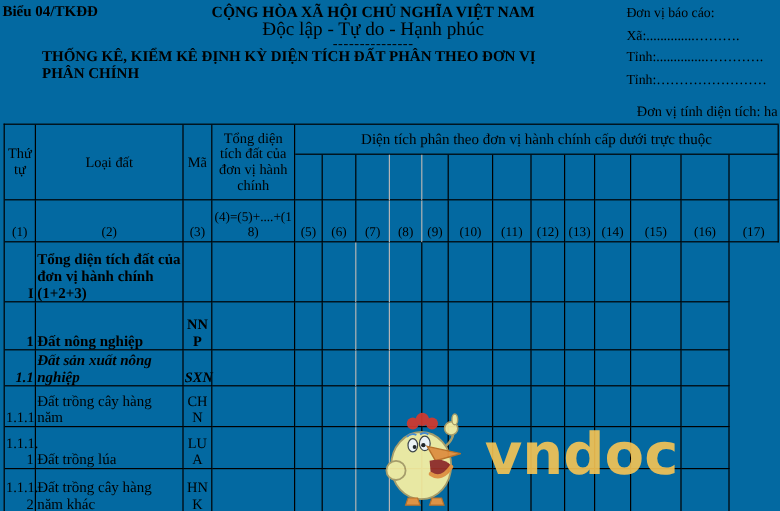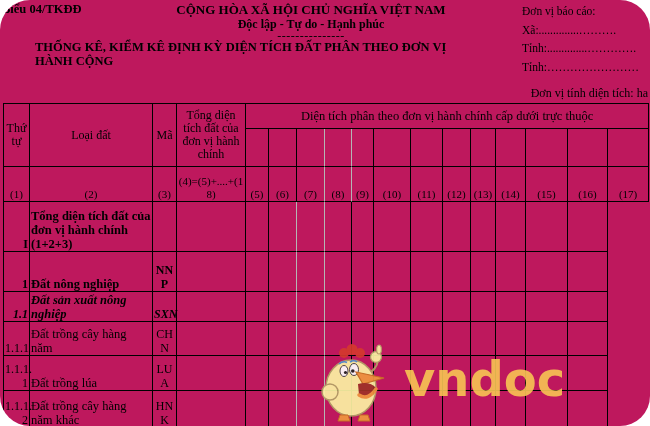--- a/index.html
+++ b/index.html
@@ -1,22 +1,22 @@
 <!DOCTYPE html>
 <html><head>
 <meta charset="utf-8">
 <style>
   html,body{margin:0;padding:0;background:#fff;}
-  .page{position:relative;width:650px;height:426px;background:#be185d;overflow:hidden;
-        font-family:"Liberation Serif","DejaVu Serif",serif;color:#000;border-radius:30px;}
+  .page{position:relative;width:650px;height:426px;background:#0369a1;overflow:hidden;
+        font-family:"Liberation Serif","DejaVu Serif",serif;color:#000;}
   .abs{position:absolute;}
   .form-code{left:2px;top:2px;font-size:12.5px;font-weight:bold;}
   .nat{left:155px;top:2px;width:312px;text-align:center;}
   .nat-l1{font-size:13px;font-weight:bold;line-height:15px;}
-  .nat-l2{font-size:12px;font-weight:bold;line-height:15px;}
+  .nat-l2{font-size:16px;font-weight:normal;line-height:15px;}
   .nat-sep{font-size:12px;line-height:9px;letter-spacing:0.5px;}
   .report{left:522px;top:2px;width:127px;font-size:11.5px;line-height:18.5px;}
   .title{left:35px;top:40px;width:520px;text-align:left;}
   .title-l{font-size:12.5px;font-weight:bold;line-height:14px;}
   .title-dt{font-size:12px;line-height:14px;margin-top:1px;}
   .unit-note{top:86px;right:2px;font-size:12px;}
 
   table.land{position:absolute;left:3px;top:103px;width:645px;table-layout:fixed;
     border-collapse:separate;border-spacing:0;border-top:1px solid #000;border-left:1px solid #000;}
   table.land td,table.land th{border-right:1px solid #000;border-bottom:1px solid #000;
@@ -52,21 +52,21 @@
 
   <div class="abs report">
     <div>Đơn vị báo cáo:</div>
     <div>Xã:..............……….</div>
     <div>Tỉnh:..............………….</div>
     <div>Tỉnh:……………………</div>
   </div>
 
   <div class="abs title">
     <div class="title-l">THỐNG KÊ, KIỂM KÊ ĐỊNH KỲ DIỆN TÍCH ĐẤT PHÂN THEO ĐƠN VỊ</div>
-    <div class="title-l">HÀNH CỘNG</div>
+    <div class="title-l">PHÂN CHÍNH</div>
   </div>
 
   <div class="abs unit-note">Đơn vị tính diện tích: ha</div>
 
   <table class="land">
     <colgroup>
       <col style="width:26px">
         <col style="width:123px">
         <col style="width:24px">
         <col style="width:69px">

